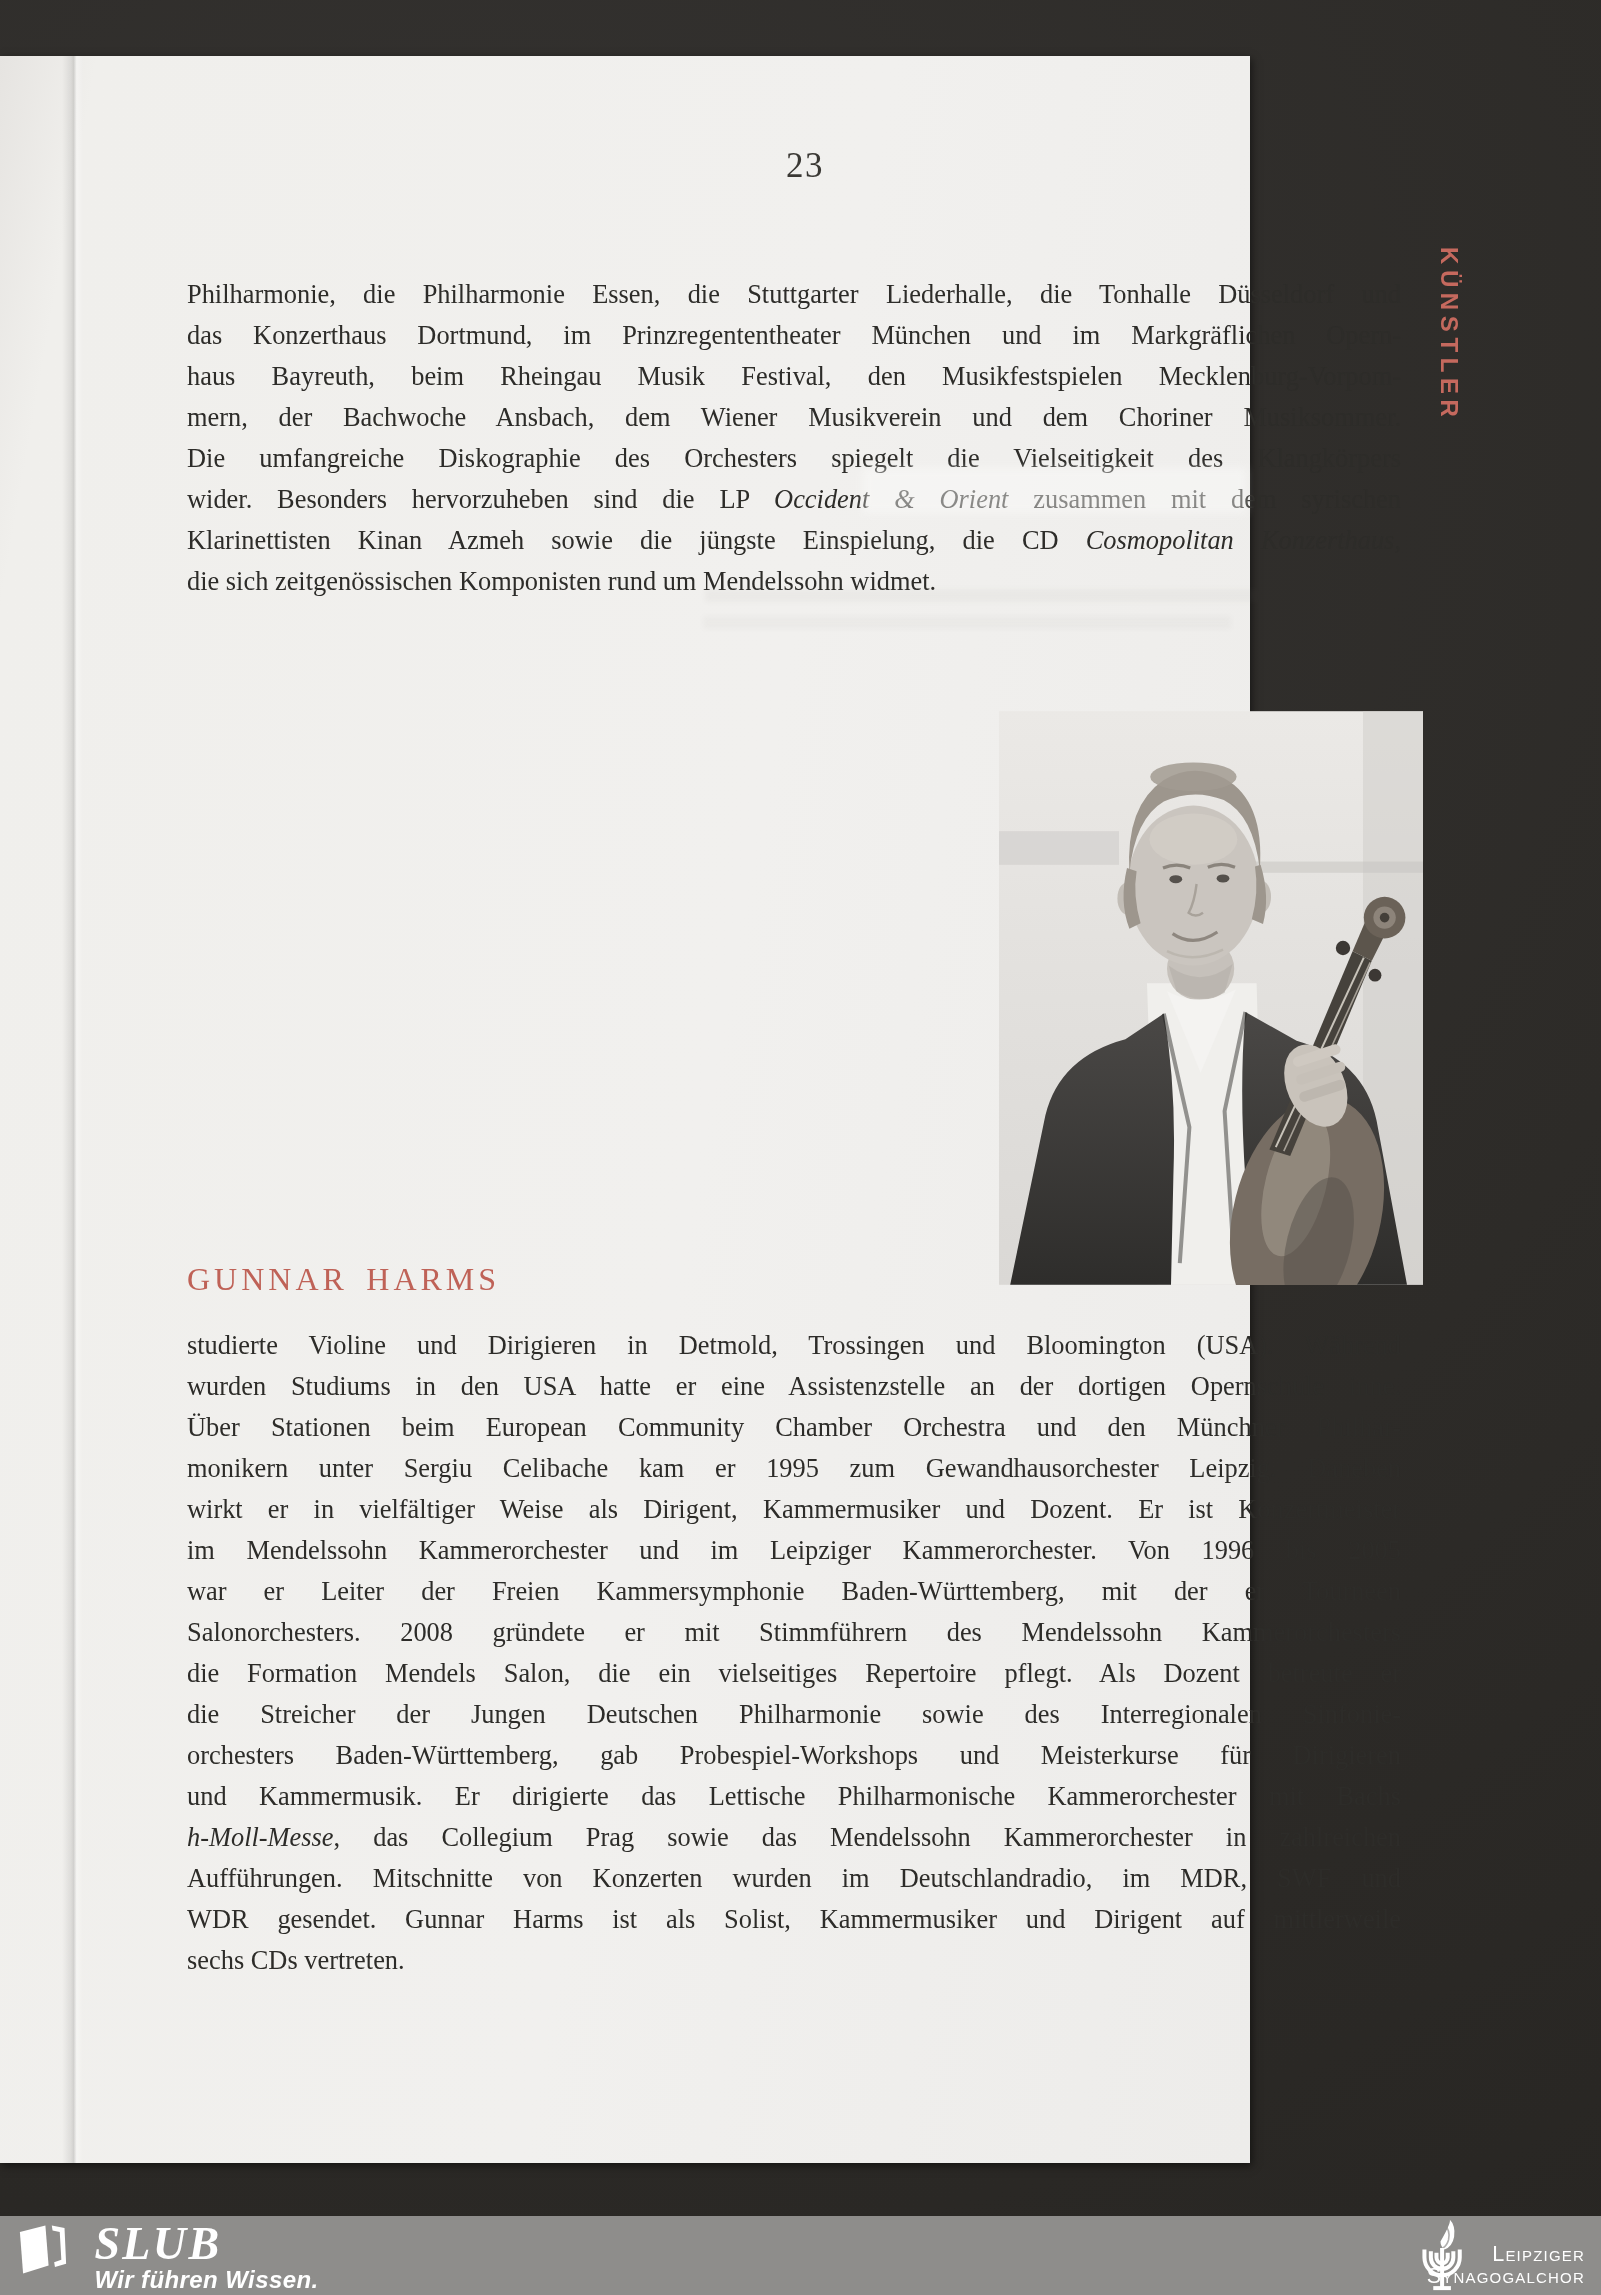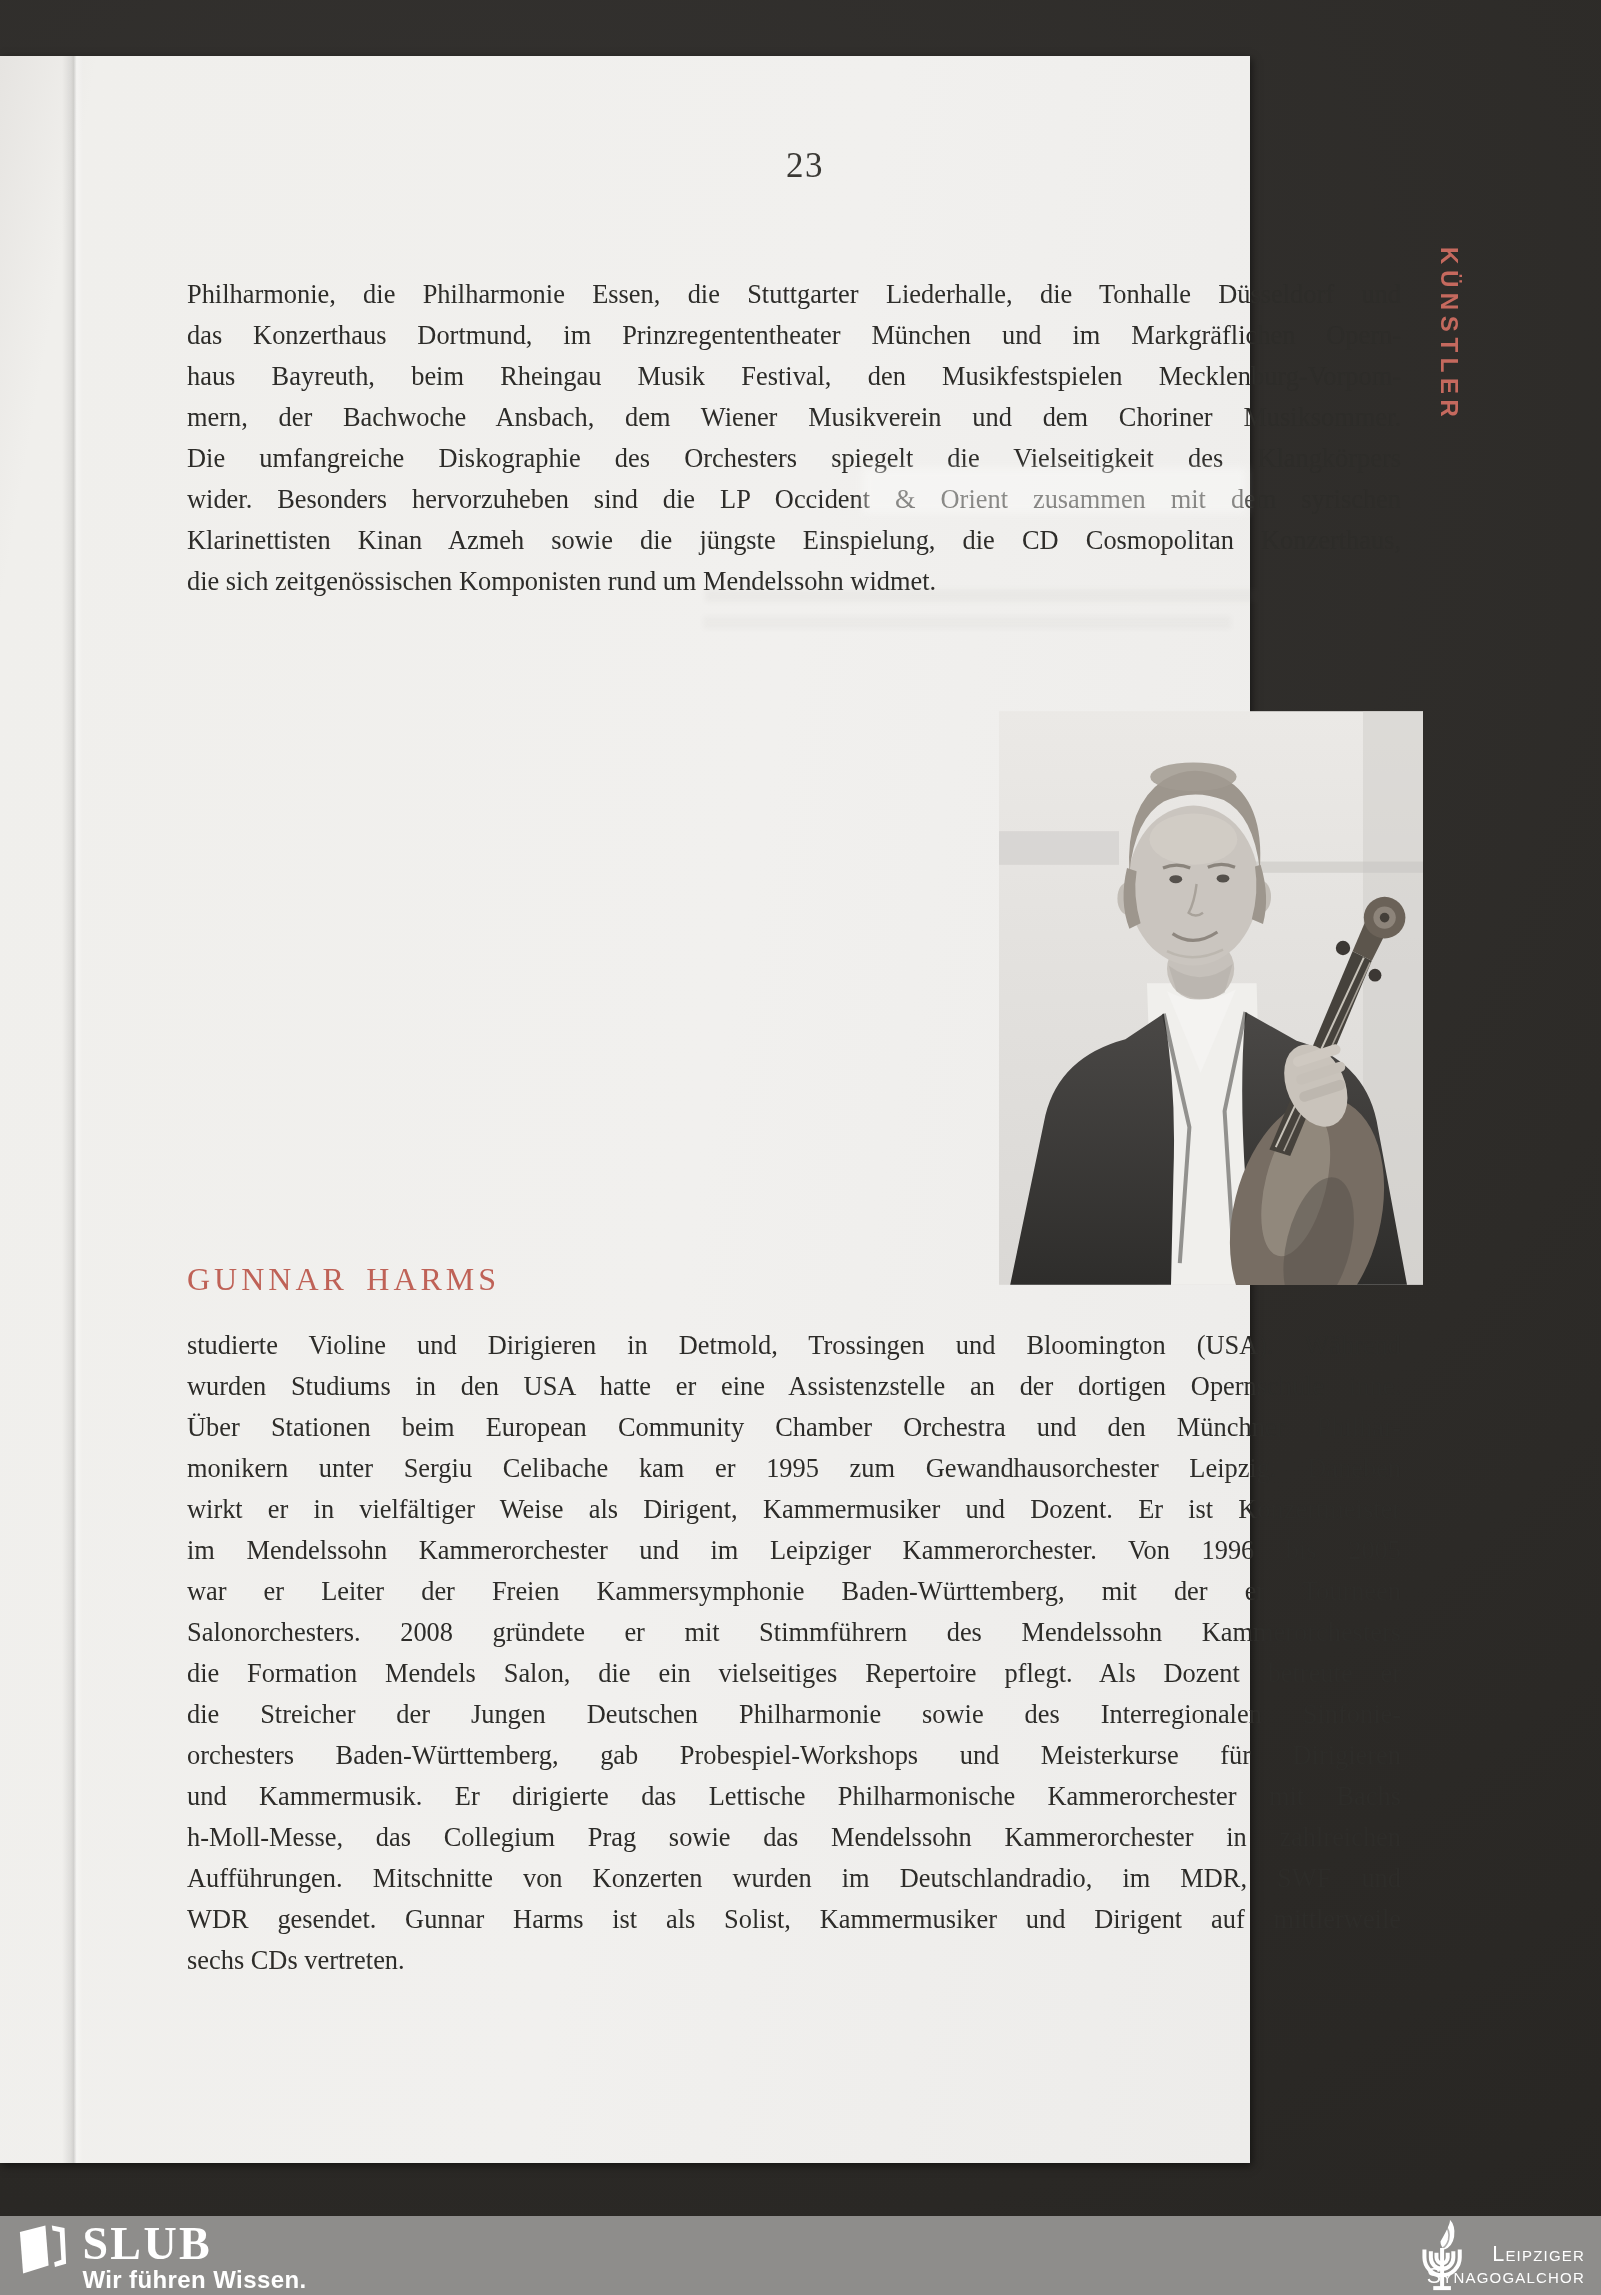--- a/index.html
+++ b/index.html
@@ -36,21 +36,21 @@
     font-size:26.4px;color:#2d2c29;
   }
   .para1{top:200px;margin-top:18px;}
   .para2{top:1269px;}
   .tline{
     height:41px;line-height:41px;
     text-align:justify;text-align-last:justify;
     white-space:normal;
   }
   .tline-end{text-align-last:left;}
-  .it{}
+  .it{font-style:italic;}
   .heading{
     position:absolute;left:187px;top:1205px;margin:0;
     font-size:32px;font-weight:400;letter-spacing:4px;word-spacing:6.4px;
     color:#bf6257;
     text-align:right;
   }
   
   .ghost{position:absolute;pointer-events:none;}
   .ghost-box{left:863px;top:412px;width:383px;height:45px;background:#fcfcfb;opacity:.45;filter:blur(4px);}
   .g1{left:705px;top:533px;width:552px;height:13px;background:#77756f;opacity:.05;filter:blur(2.4px);}
@@ -58,21 +58,21 @@
   
   .photo{position:absolute;left:999px;top:655px;width:424px;height:574px;}
   .photo svg{display:block;width:100%;height:100%;}
   
   .footer-bar{
     position:absolute;left:0;top:2216px;width:1601px;height:79px;
     background:#8e8d8b;
   }
   .slub{position:absolute;left:18.4px;top:4.8px;display:flex;align-items:flex-start;}
   .book-icon{width:50px;height:51px;margin-top:3.2px;}
-  .slub-text{margin-left:14px;color:#fff;}
+  .slub-text{margin-left:26px;color:#fff;font-style:italic;}
   .slub-word{
     font-family:"Liberation Serif",serif;font-weight:700;
     font-size:46px;line-height:45px;letter-spacing:2.4px;
   }
   .slub-tag{
     font-family:"Liberation Sans",sans-serif;font-weight:700;
     font-size:24px;line-height:26px;margin-top:1.6px;letter-spacing:0.4px;
   }
   .choir{position:absolute;right:16px;top:0;height:79px;}
   .menorah{position:absolute;right:110px;top:3.2px;width:61px;height:74px;}

